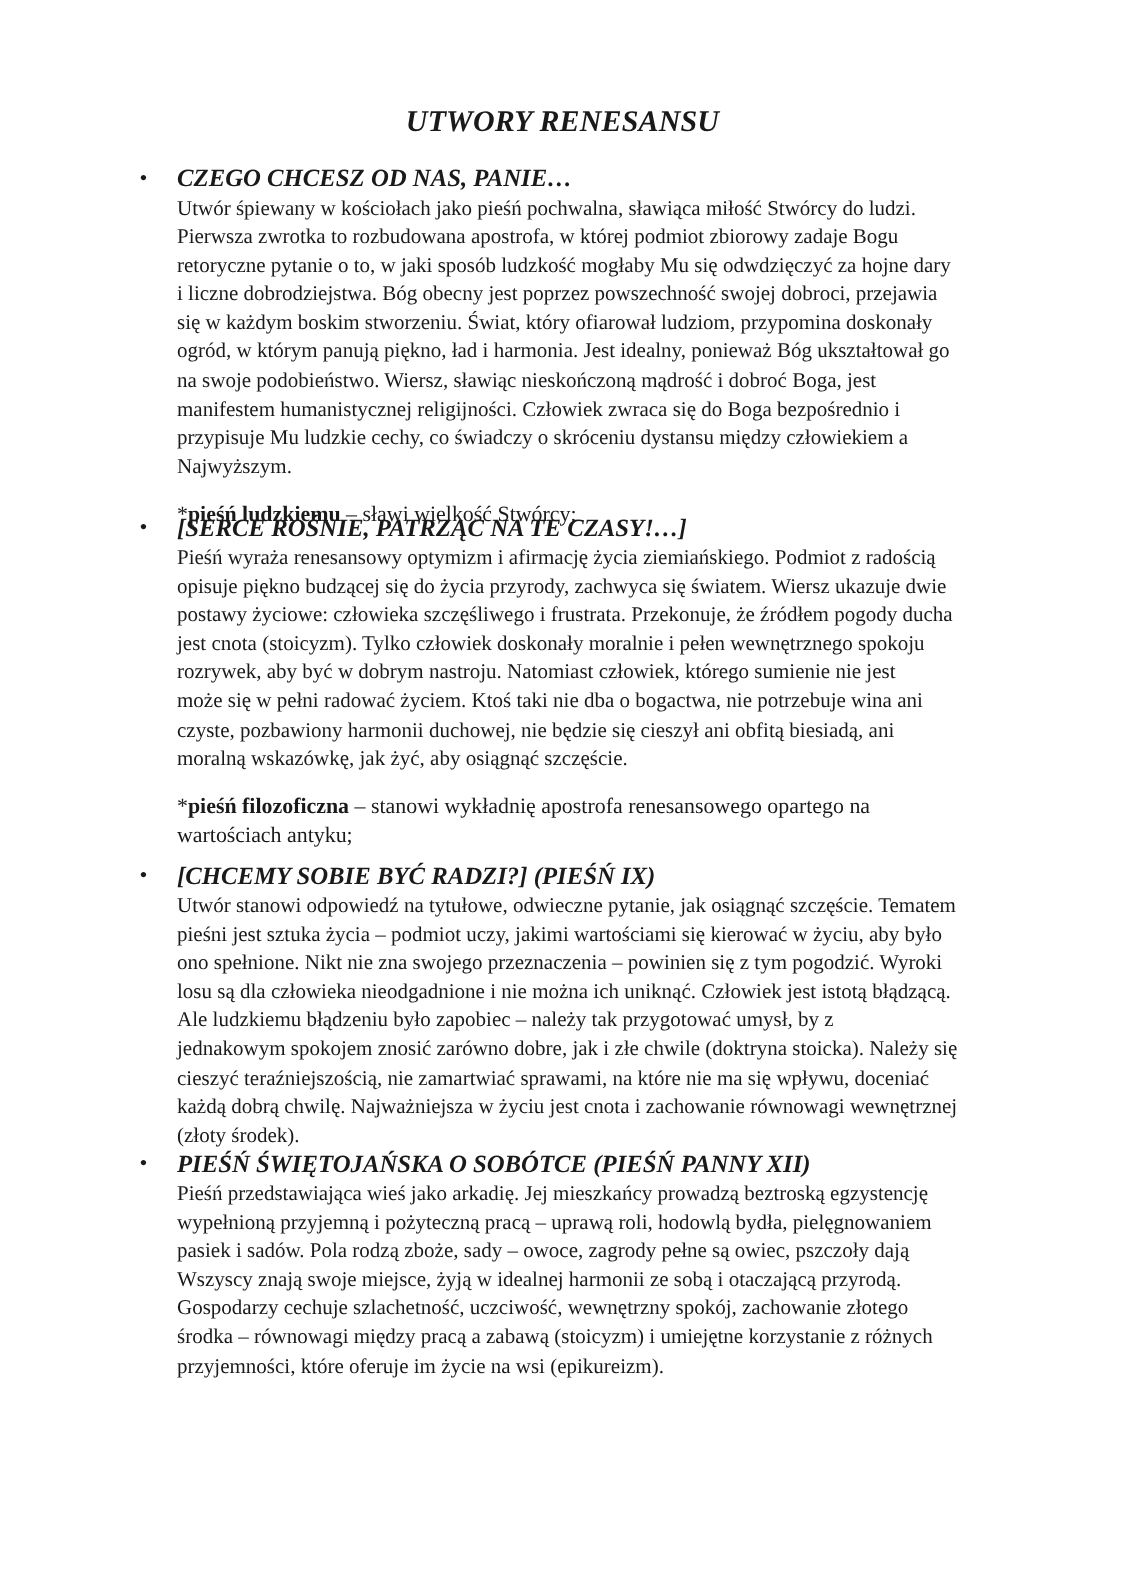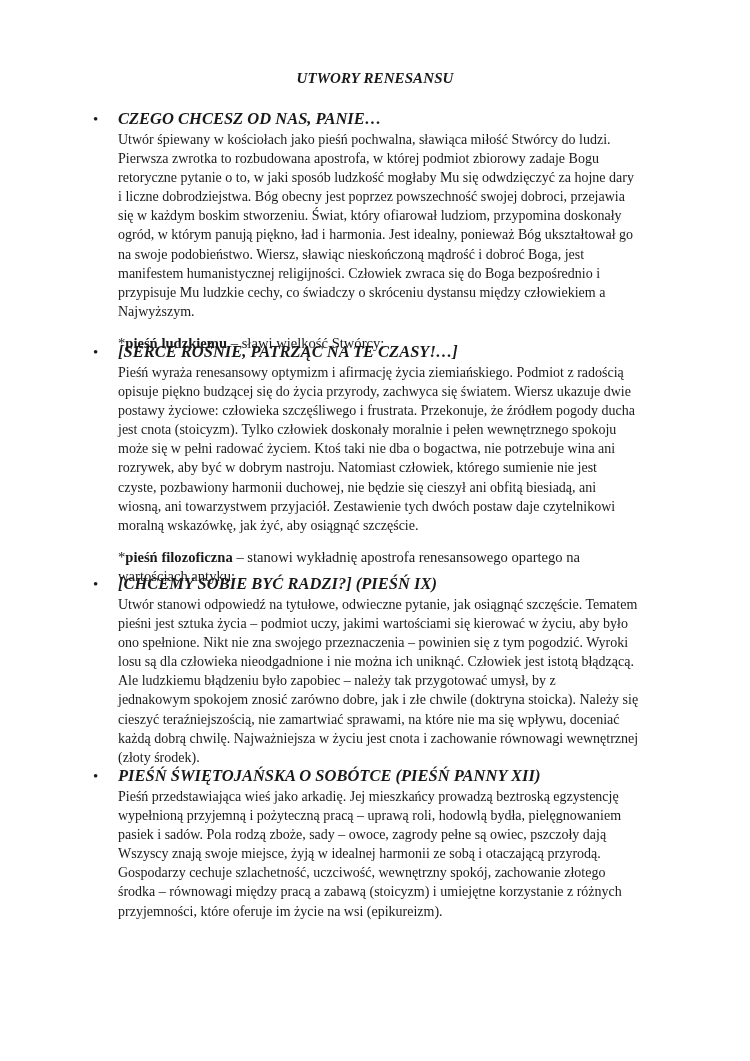--- a/index.html
+++ b/index.html
@@ -1,20 +1,20 @@
 <!DOCTYPE html>
 <html><head>
 <meta charset="utf-8">
 <style>
   html, body { margin: 0; padding: 0; background: #ffffff; }
   body { width: 750px; height: 1061px; position: relative; overflow: hidden;
          font-family: "Liberation Serif", "DejaVu Serif", serif; color: #1a1a1a; }
   .page { position: absolute; left: 0; top: 0; width: 750px; }
   .title { position: absolute; top: 70px; left: 0; width: 750px; text-align: center;
-           font-size: 15px; font-weight: bold; font-style: italic; letter-spacing: 0.1px; }
+           font-size: 20px; font-weight: bold; font-style: italic; letter-spacing: 0.1px; }
   .section { position: absolute; left: 118px; width: 570px; }
   .bullet { position: absolute; left: -25px; top: 0; font-size: 15px; line-height: 22px; }
   .heading { font-size: 16.5px; font-weight: bold; font-style: italic; line-height: 22px; margin: 0; white-space: nowrap; }
   .body { font-size: 14px; line-height: 19.1px; margin: 0; }
   .body .ln { display: block; white-space: nowrap; }
   .note { font-size: 14.6px; line-height: 19.1px; margin: 13px 0 0 0; }
   .note .ln { display: block; white-space: nowrap; }
   .note b { font-weight: bold; }
 </style>
 </head>
@@ -44,24 +44,23 @@
   </div>
 
   <div class="section" style="top:341px;">
     <span class="bullet">•</span>
     <p class="heading">[SERCE ROŚNIE, PATRZĄC NA TE CZASY!…]</p>
     <p class="body">
       <span class="ln">Pieśń wyraża renesansowy optymizm i afirmację życia ziemiańskiego. Podmiot z radością</span>
       <span class="ln">opisuje piękno budzącej się do życia przyrody, zachwyca się światem. Wiersz ukazuje dwie</span>
       <span class="ln">postawy życiowe: człowieka szczęśliwego i frustrata. Przekonuje, że źródłem pogody ducha</span>
       <span class="ln">jest cnota (stoicyzm). Tylko człowiek doskonały moralnie i pełen wewnętrznego spokoju</span>
+      <span class="ln">rozrywek, aby być w dobrym nastroju. Natomiast człowiek, którego sumienie nie jest</span>
       <span class="ln">może się w pełni radować życiem. Ktoś taki nie dba o bogactwa, nie potrzebuje wina ani</span>
-      <span class="ln">rozrywek, aby być w dobrym nastroju. Natomiast człowiek, którego sumienie nie jest</span>
       <span class="ln">czyste, pozbawiony harmonii duchowej, nie będzie się cieszył ani obfitą biesiadą, ani</span>
-      <span class="ln">wiosną, ani towarzystwem przyjaciół. Zestawienie tych dwóch postaw daje czytelnikowi</span>
       <span class="ln">moralną wskazówkę, jak żyć, aby osiągnąć szczęście.</span>
     </p>
     <p class="note">
       <span class="ln"><span>*</span><b>pieśń filozoficzna</b> <span>– stanowi wykładnię apostrofa renesansowego opartego na</span></span>
       <span class="ln">wartościach antyku;</span>
     </p>
   </div>
 
   <div class="section" style="top:573px;">
     <span class="bullet">•</span>

